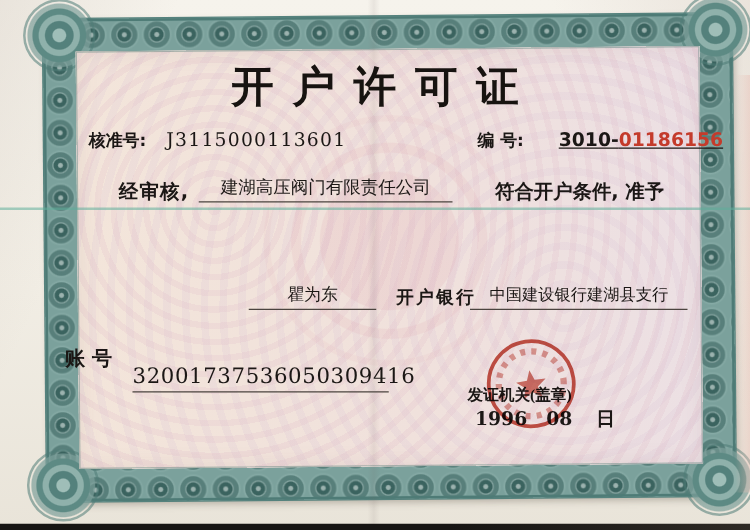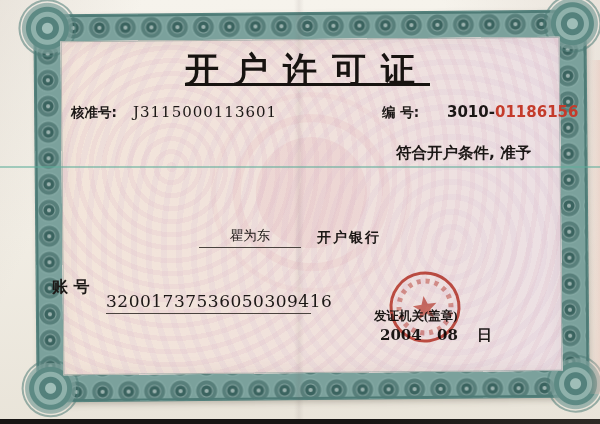--- a/index.html
+++ b/index.html
@@ -47,21 +47,21 @@
   .warm-streak{position:absolute;top:60px;bottom:30px;right:0;width:12px;z-index:1;
     background:linear-gradient(90deg,transparent,rgba(232,190,180,.45));}
   .green-line{position:absolute;left:0;top:166px;width:600px;height:2px;z-index:2;
     background:#5fae9a;opacity:.55;}
   .bottom-strip{position:absolute;left:0;bottom:0;width:600px;height:5px;z-index:5;
     background:linear-gradient(90deg,#171513 60%,#2e2a25);}
   
   .txt{position:absolute;z-index:3;color:#1b1715;white-space:nowrap;}
   .title{left:0;right:0;top:47px;text-align:center;margin:0;
     font-family:"DejaVu Serif","Liberation Serif",serif;font-weight:bold;
-    font-size:34px;letter-spacing:15px;text-indent:15px;color:#171310;text-decoration:underline;}
+    font-size:34px;letter-spacing:15px;text-indent:15px;color:#171310;}
   .label{font-weight:bold;}
   .serif{font-family:"DejaVu Serif","Liberation Serif",serif;}
   .u{display:inline-block;text-align:center;border-bottom:1.6px solid #4b443f;padding-bottom:2px;}
   .red{color:#c43b2b;}
   .seal{position:absolute;left:388px;top:270px;width:74px;height:74px;z-index:4;
     mix-blend-mode:multiply;opacity:.85;transform:rotate(-8deg);}
 </style>
 </head>
 <body>
 
@@ -77,36 +77,39 @@
 
   <div class="crease"></div>
   <div class="warm-streak"></div>
   <div class="green-line"></div>
 
   <h1 class="txt title">开户许可证</h1>
 
   <span class="txt label" style="left:71px;top:104px;font-size:13.5px;">核准号:</span>
   <span class="txt serif" style="left:133px;top:103px;font-size:15px;letter-spacing:1px;">J3115000113601</span>
   <span class="txt label" style="left:382px;top:104px;font-size:13.5px;">编 号:</span>
-  <span class="txt" style="left:447px;top:103px;font-size:15px;font-weight:bold;">
+  <span class="txt" style="left:447px;top:103px;font-size:15px;font-weight:bold;text-decoration:underline;">
     <span>3010-</span><span class="red">01186156</span>
   </span>
 
+  <span class="txt label" style="left:95px;top:143px;font-size:15.5px;letter-spacing:1px;">经审核,</span>
+  <span class="txt u serif" style="left:159px;top:141px;width:203px;font-size:14px;">建湖高压阀门有限责任公司</span>
   <span class="txt label" style="left:372px;top:143px;font-size:15.5px;margin-left:24px;">符合开户条件, 准予</span>
 
 
   <span class="txt label" style="left:317px;top:229px;font-size:14px;letter-spacing:2px;">开户银行</span>
   <span class="txt u serif" style="left:199px;top:227px;width:102px;font-size:13.5px;">瞿为东</span>
+  <span class="txt u serif" style="left:376px;top:227px;width:174px;font-size:13px;">中国建设银行建湖县支行</span>
 
   <span class="txt label" style="left:52px;top:277px;font-size:16px;">账  号</span>
   <span class="txt u serif" style="left:106px;top:291px;width:205px;font-size:17px;letter-spacing:.5px;">32001737536050309416</span>
 
   <span class="txt label" style="left:374px;top:308px;font-size:12.5px;font-family:Liberation Serif, serif;">发证机关(盖章)</span>
   <span class="txt serif" style="left:380px;top:326px;font-size:15px;font-weight:bold;">
-    <span>2004</span>
+    <span>1996</span>
     <span style="margin-left:10px;">08</span>
     <span style="margin-left:14px;">日</span>
   </span>
 
   <svg class="seal" viewBox="0 0 74 74">
     <circle cx="37" cy="37" r="34" fill="none" stroke="#c0392b" stroke-width="3"></circle>
     <circle cx="37" cy="37" r="26" fill="none" stroke="#c0392b" stroke-width="5" stroke-dasharray="4 5" opacity=".55"></circle>
     <path fill="#c0392b" opacity=".8" d="M37 26 l3.1 8.2 8.8 .3 -6.9 5.5 2.4 8.5 -7.4 -4.9 -7.4 4.9 2.4 -8.5 -6.9 -5.5 8.8 -.3 z"></path>
   </svg>
 

